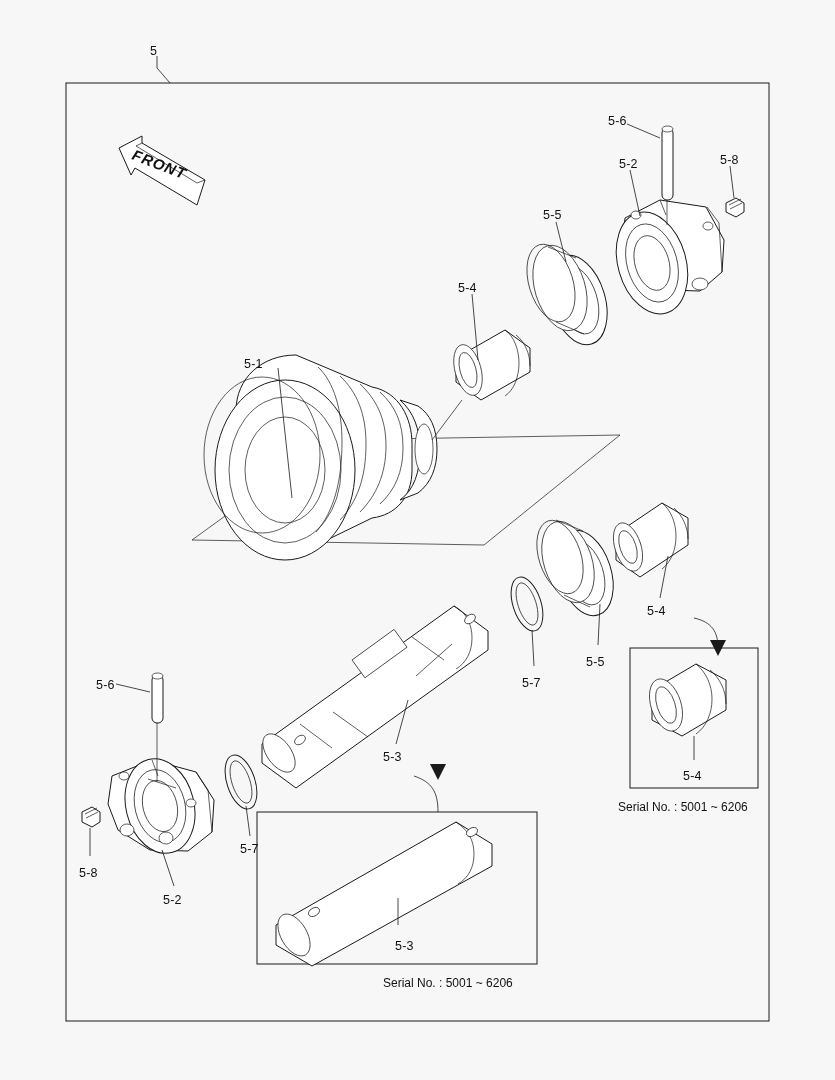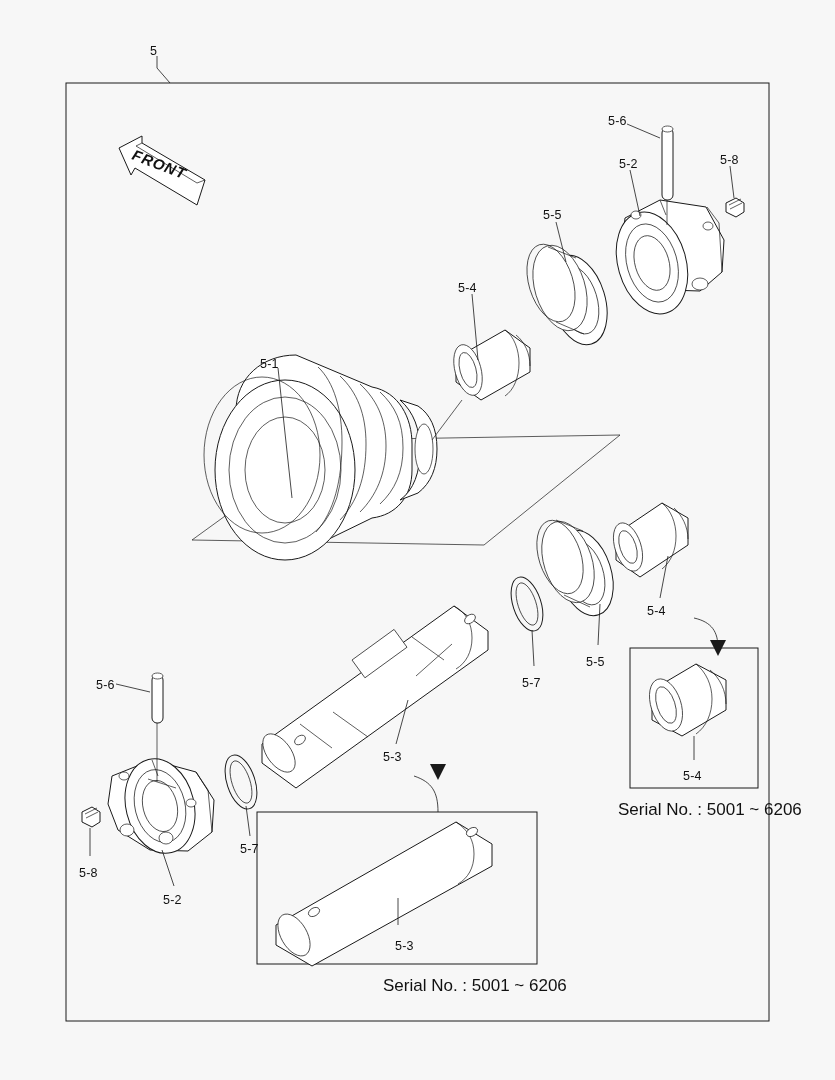--- a/index.html
+++ b/index.html
@@ -30,21 +30,21 @@
   }
   .lbl {
     position: absolute;
     font-size: 12.5px;
     color: #111;
     white-space: nowrap;
     letter-spacing: 0.2px;
   }
   .serial {
     position: absolute;
-    font-size: 17px;
+    font-size: 12px;
     color: #111;
     white-space: nowrap;
   }
   .front-text {
     position: absolute;
     font-size: 15px;
     font-style: italic;
     font-weight: bold;
     letter-spacing: 1px;
     color: #111;
@@ -261,21 +261,21 @@
 
       <path class="lead" d="M90 856 L90 828"></path>
 
       <path class="lead" d="M174 886 L162 850"></path>
     </g>
   </svg>
 
   <div class="front-text" style="left:136px; top:146px;">FRONT</div>
 
   <div class="lbl" style="left:150px; top:44px;">5</div>
-  <div class="lbl" style="left:260px; top:357px;text-align:right;">5-1</div>
+  <div class="lbl" style="left:244px; top:357px;text-align:right;">5-1</div>
   <div class="lbl" style="left:619px; top:157px;">5-2</div>
   <div class="lbl" style="left:458px; top:281px;">5-4</div>
   <div class="lbl" style="left:543px; top:208px;">5-5</div>
   <div class="lbl" style="left:608px; top:114px;">5-6</div>
   <div class="lbl" style="left:720px; top:153px;">5-8</div>
   <div class="lbl" style="left:383px; top:750px;">5-3</div>
   <div class="lbl" style="left:647px; top:604px;">5-4</div>
   <div class="lbl" style="left:586px; top:655px;">5-5</div>
   <div class="lbl" style="left:522px; top:676px;">5-7</div>
   <div class="lbl" style="left:96px;  top:678px;">5-6</div>

